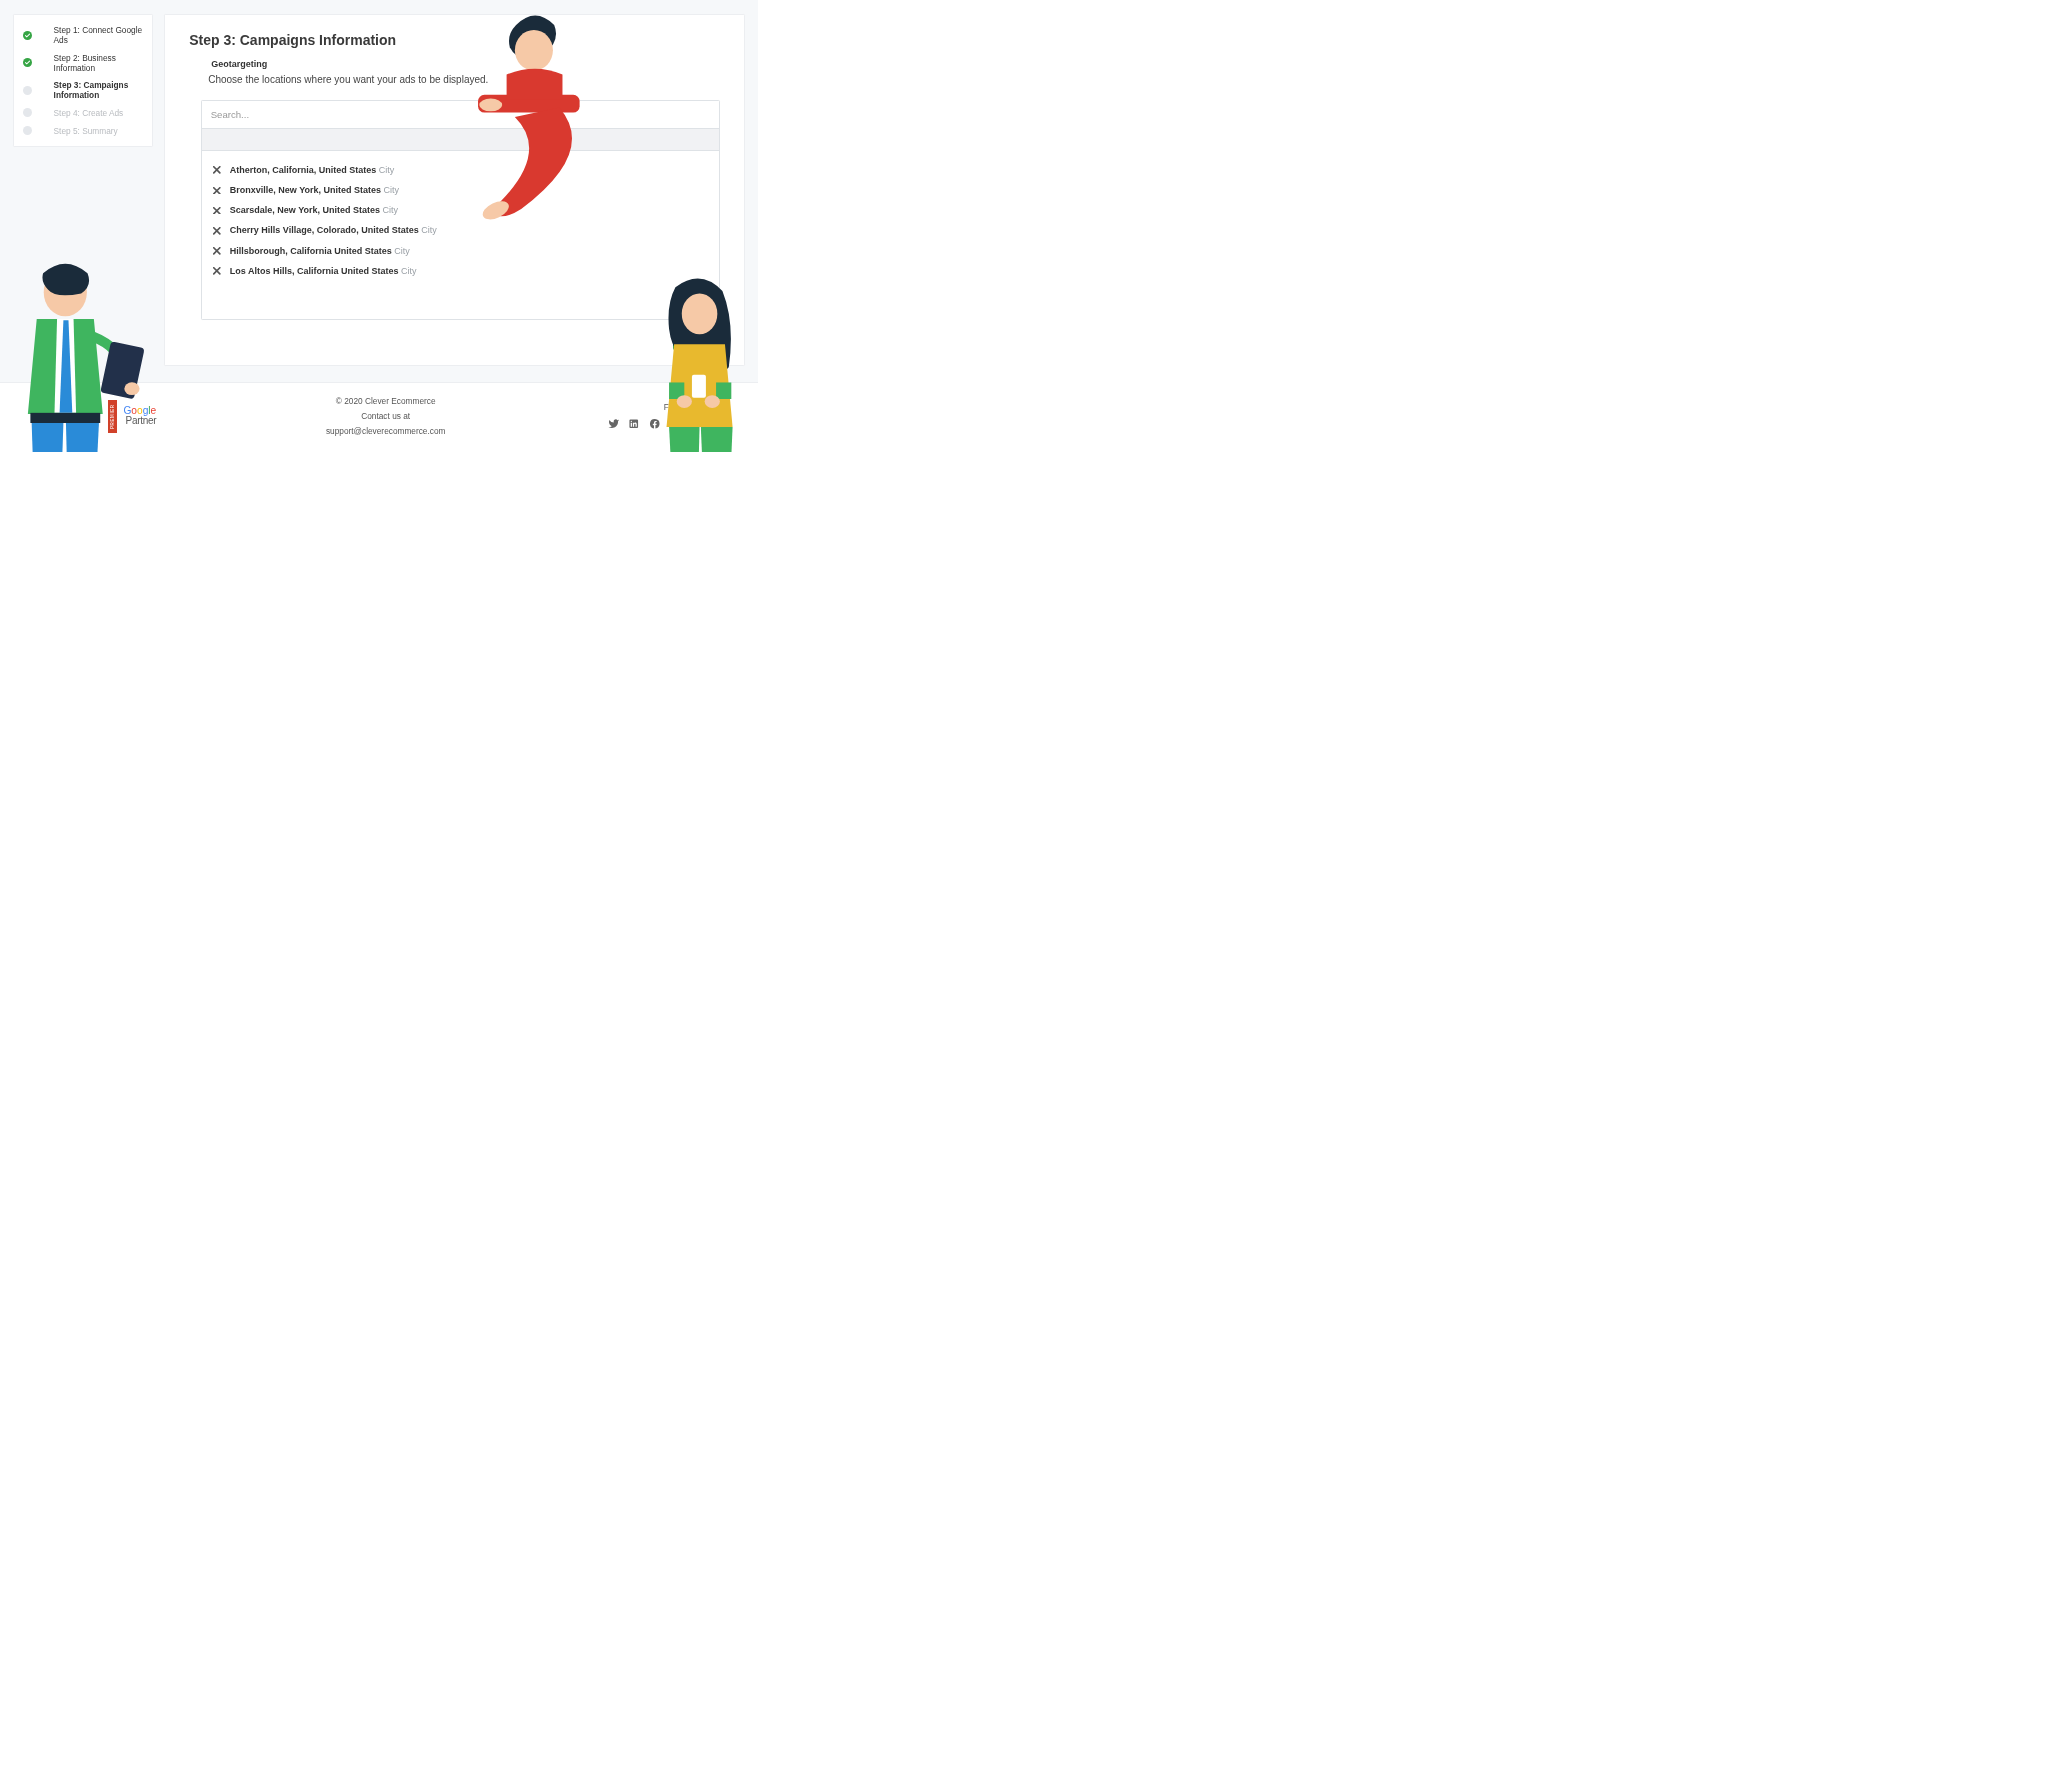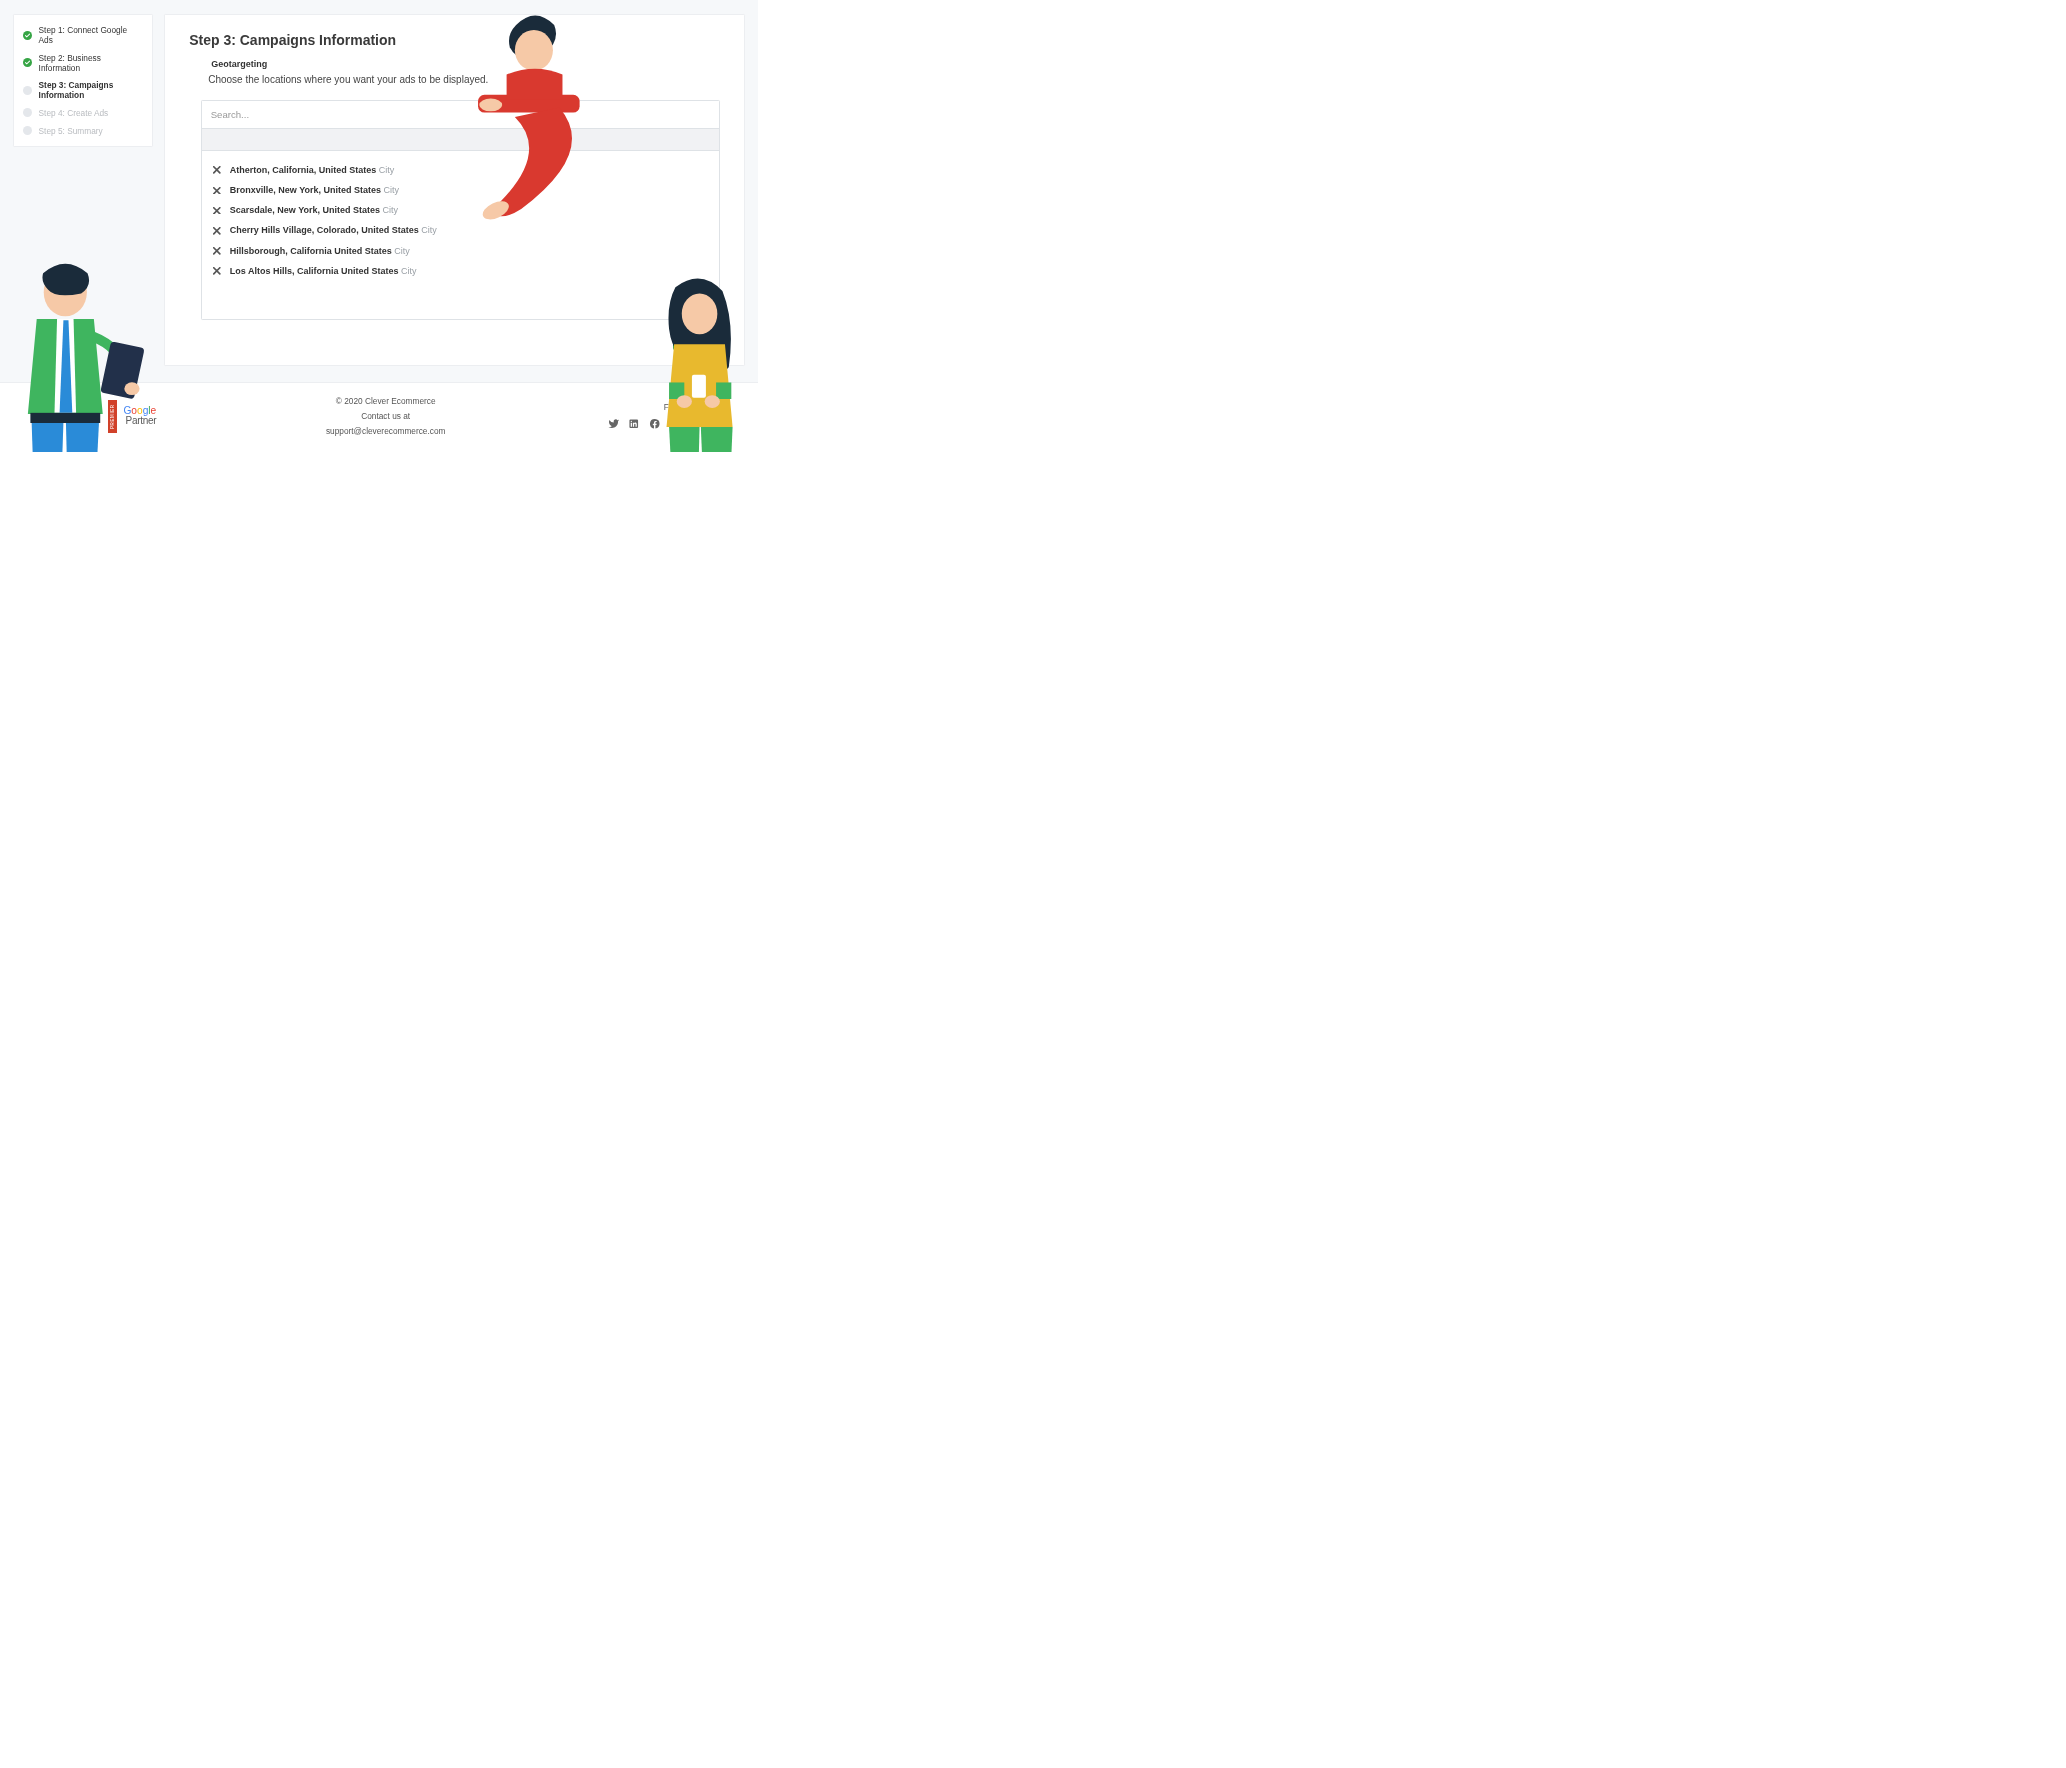--- a/index.html
+++ b/index.html
@@ -33,21 +33,21 @@
   .sidebar {
     width: 140px;
     background: #fff;
     border: 0.6px solid #eceef1;
     border-radius: 1.3px;
     padding: 6.4px 6.4px;
   }
   .step-item {
     display: flex;
     align-items: center;
-    gap: 7px;
+    gap: 22px;
     padding: 3.8px 2.5px;
     font-size: 8.3px;
     color: #555;
   }
   .step-item.done { color: #333; }
   .step-item.active { font-weight: 700; color: #333; }
   .step-item.pending { color: #b9bcc0; }
   .step-dot {
     width: 9px; height: 9px;
     border-radius: 50%;

